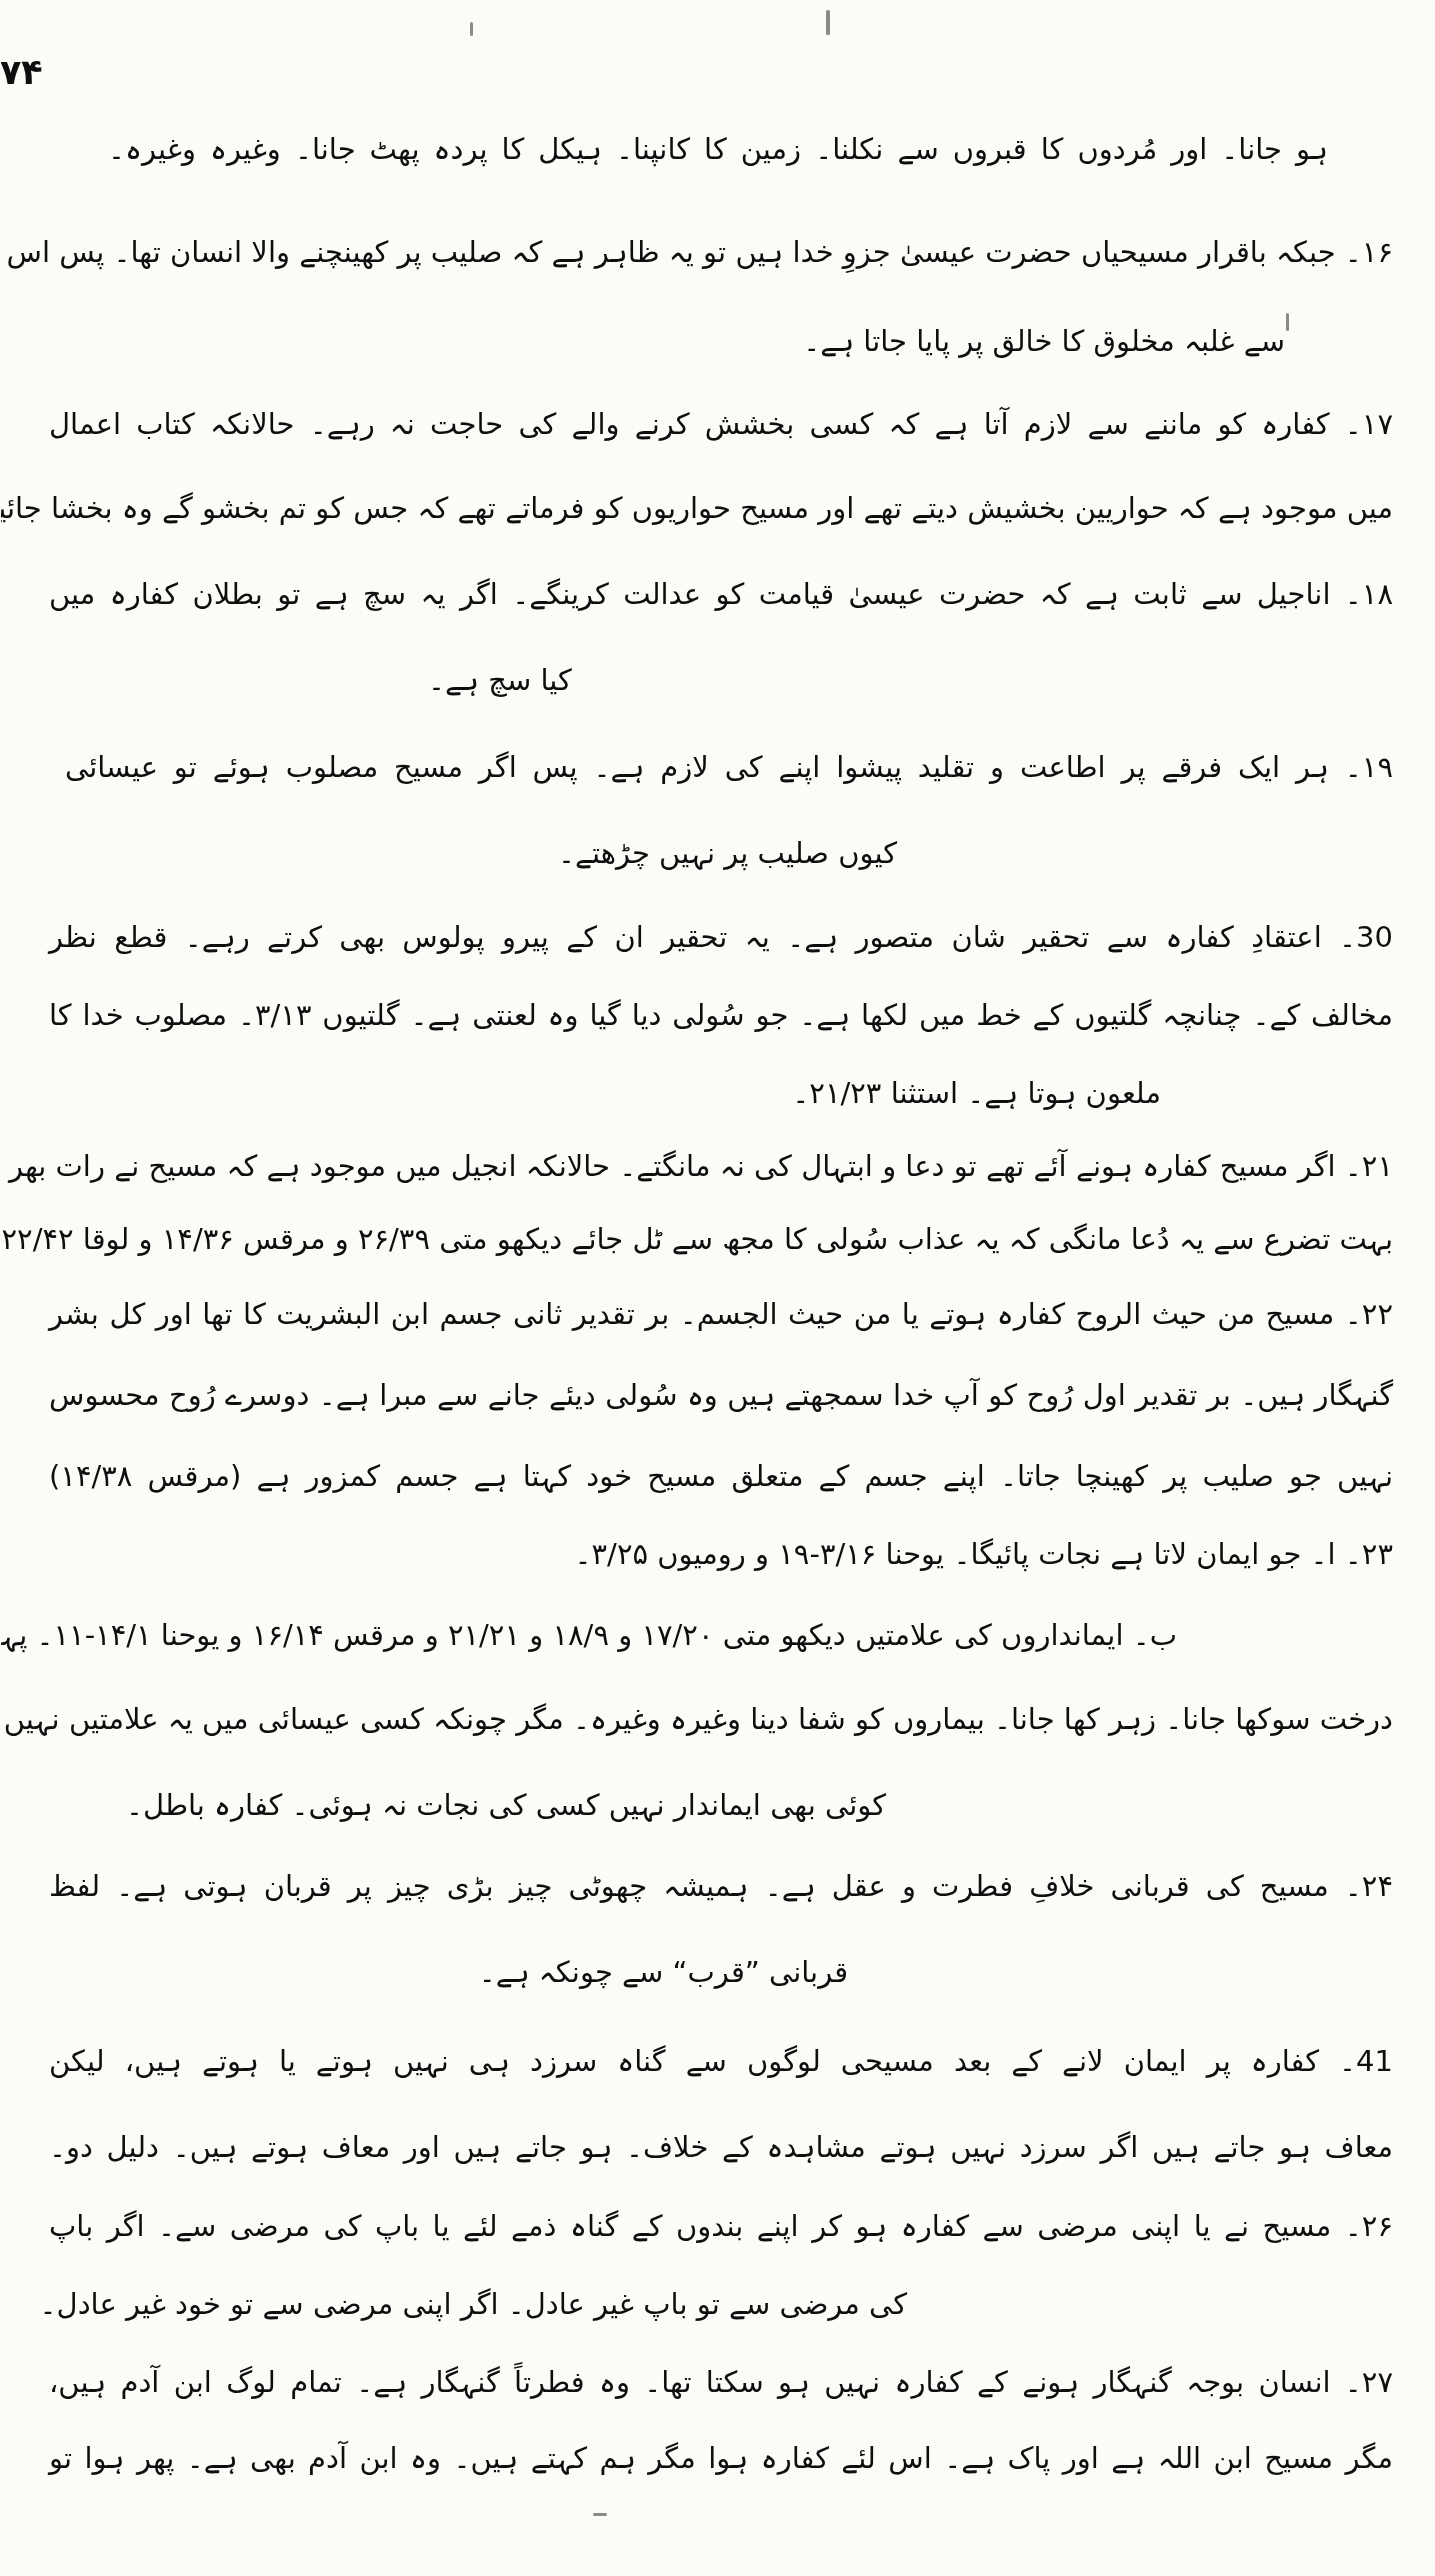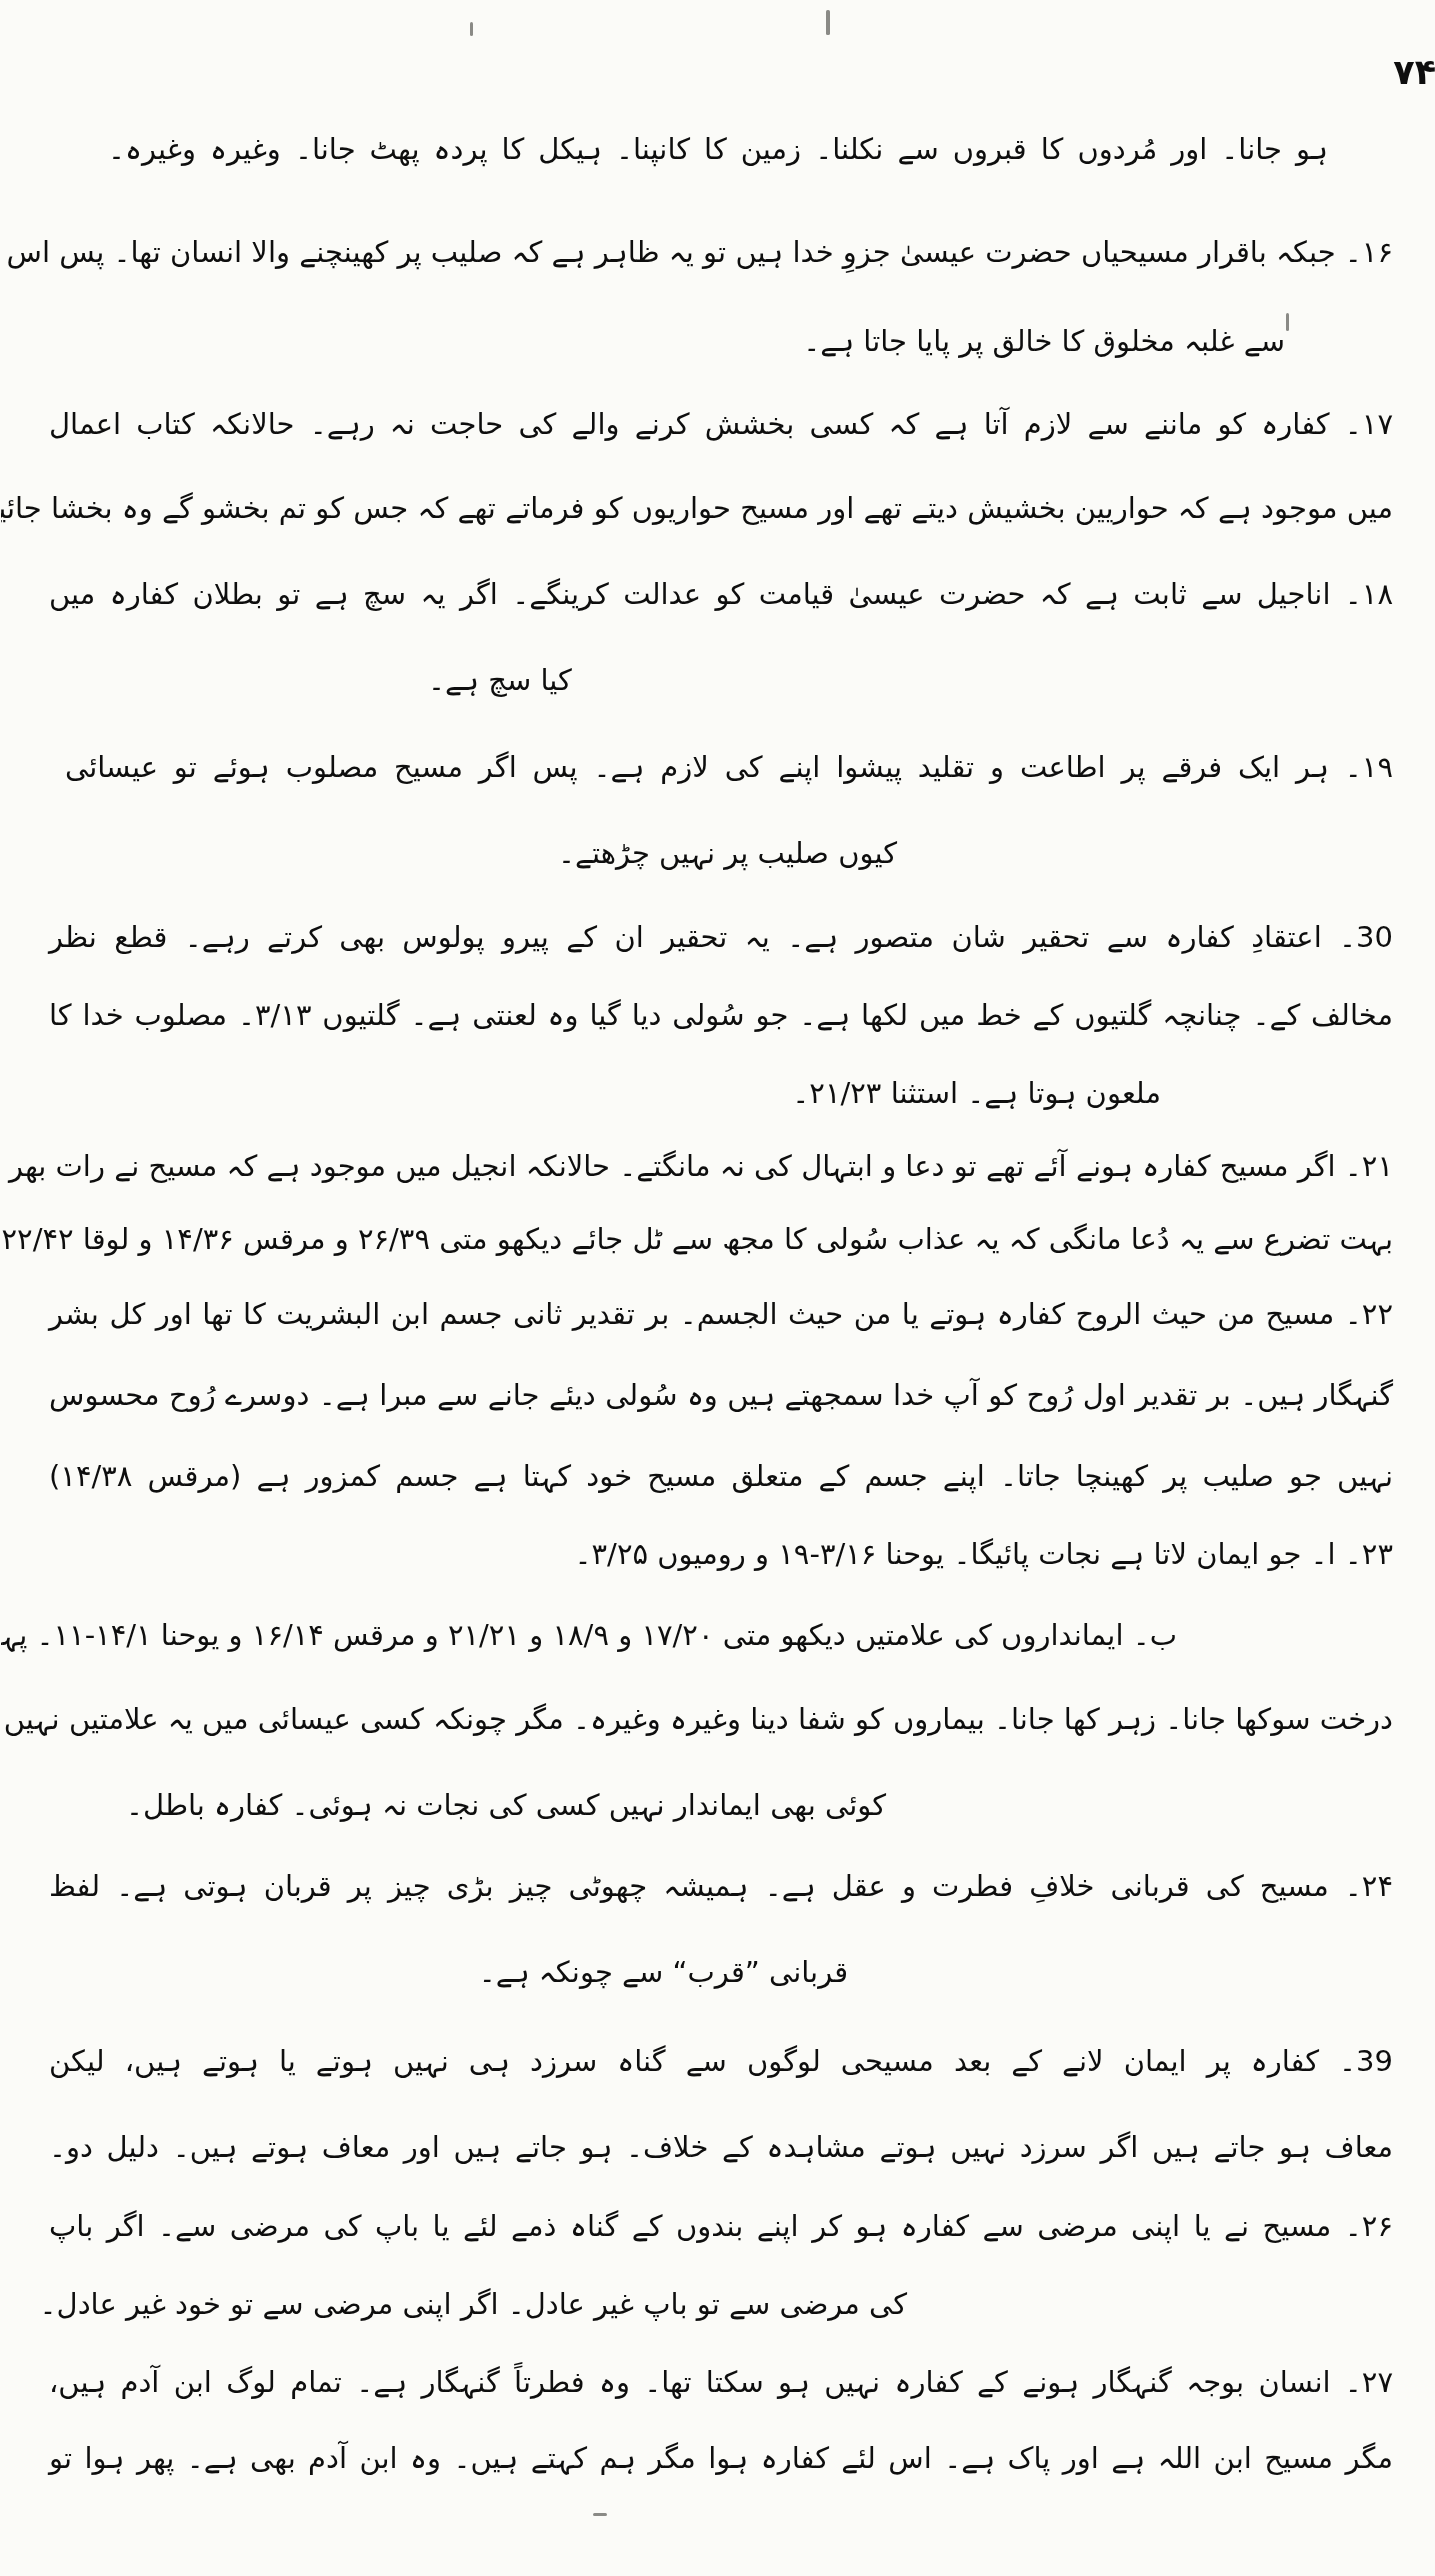--- a/index.html
+++ b/index.html
@@ -5,21 +5,21 @@
   html,body{margin:0;padding:0;}
   body{
     width:1436px;height:2576px;position:relative;
     background:#fbfbf8;color:#0e0e0e;
     font-family:"DejaVu Sans",sans-serif;
     overflow:hidden;
   }
   .page{position:absolute;inset:0;}
   .page-number{
     position:absolute;top:52px;left:0;right:0;
-    text-align:right;font-size:35px;font-weight:bold;
+    text-align:left;font-size:35px;font-weight:bold;
     letter-spacing:3.2px;
   }
   .line{
     position:absolute;
     font-size:29px;font-weight:normal;
     white-space:nowrap;
     direction:rtl;unicode-bidi:plaintext;
     text-align:right;
     line-height:1.2;
     overflow:visible;
@@ -58,21 +58,21 @@
       <div class="line j" dir="rtl" style="top: 1222px; right: 43px; left: 49px;">بہت تضرع سے یہ دُعا مانگی کہ یہ عذاب سُولی کا مجھ سے ٹل جائے دیکھو متی ۲۶/۳۹ و مرقس ۱۴/۳۶ و لوقا ۲۲/۴۲۔</div>
       <div class="line j" dir="rtl" style="top: 1297px; right: 43px; left: 49px;">۲۲۔ مسیح من حیث الروح کفارہ ہوتے یا من حیث الجسم۔ بر تقدیر ثانی جسم ابن البشریت کا تھا اور کل بشر</div>
       <div class="line j" dir="rtl" style="top: 1378px; right: 43px; left: 49px;">گنہگار ہیں۔ بر تقدیر اول رُوح کو آپ خدا سمجھتے ہیں وہ سُولی دیئے جانے سے مبرا ہے۔ دوسرے رُوح محسوس</div>
       <div class="line j" dir="rtl" style="top: 1459px; right: 43px; left: 49px;">نہیں جو صلیب پر کھینچا جاتا۔ اپنے جسم کے متعلق مسیح خود کہتا ہے جسم کمزور ہے (مرقس ۱۴/۳۸)</div>
       <div class="line" dir="rtl" style="top: 1537px; right: 43px; left: 49px;">۲۳۔ ا۔ جو ایمان لاتا ہے نجات پائیگا۔ یوحنا ۳/۱۶-۱۹ و رومیوں ۳/۲۵۔</div>
       <div class="line j" dir="rtl" style="top: 1618px; right: 259px; left: 49px;">ب۔ ایمانداروں کی علامتیں دیکھو متی ۱۷/۲۰ و ۱۸/۹ و ۲۱/۲۱ و مرقس ۱۶/۱۴ و یوحنا ۱۴/۱-۱۱۔ پہاڑ ہٹانا</div>
       <div class="line j" dir="rtl" style="top: 1702px; right: 43px; left: 49px;">درخت سوکھا جانا۔ زہر کھا جانا۔ بیماروں کو شفا دینا وغیرہ وغیرہ۔ مگر چونکہ کسی عیسائی میں یہ علامتیں نہیں۔ لہٰذا</div>
       <div class="line" dir="rtl" style="top: 1788px; right: 550px; left: 49px;">کوئی بھی ایماندار نہیں کسی کی نجات نہ ہوئی۔ کفارہ باطل۔</div>
       <div class="line j" dir="rtl" style="top: 1869px; right: 43px; left: 49px;">۲۴۔ مسیح کی قربانی خلافِ فطرت و عقل ہے۔ ہمیشہ چھوٹی چیز بڑی چیز پر قربان ہوتی ہے۔ لفظ</div>
       <div class="line" dir="rtl" style="top: 1955px; right: 588px; left: 49px;">قربانی ”قرب“ سے چونکہ ہے۔</div>
-      <div class="line j" dir="rtl" style="top: 2044px; right: 43px; left: 49px;">39۔ کفارہ پر ایمان لانے کے بعد مسیحی لوگوں سے گناہ سرزد ہی نہیں ہوتے یا ہوتے ہیں، لیکن</div>
+      <div class="line j" dir="rtl" style="top: 2044px; right: 43px; left: 49px;">41۔ کفارہ پر ایمان لانے کے بعد مسیحی لوگوں سے گناہ سرزد ہی نہیں ہوتے یا ہوتے ہیں، لیکن</div>
       <div class="line j" dir="rtl" style="top: 2130px; right: 43px; left: 49px;">معاف ہو جاتے ہیں اگر سرزد نہیں ہوتے مشاہدہ کے خلاف۔ ہو جاتے ہیں اور معاف ہوتے ہیں۔ دلیل دو۔</div>
       <div class="line j" dir="rtl" style="top: 2209px; right: 43px; left: 49px;">۲۶۔ مسیح نے یا اپنی مرضی سے کفارہ ہو کر اپنے بندوں کے گناہ ذمے لئے یا باپ کی مرضی سے۔ اگر باپ</div>
       <div class="line" dir="rtl" style="top: 2287px; right: 529px; left: 49px;">کی مرضی سے تو باپ غیر عادل۔ اگر اپنی مرضی سے تو خود غیر عادل۔</div>
       <div class="line j" dir="rtl" style="top: 2365px; right: 43px; left: 49px;">۲۷۔ انسان بوجہ گنہگار ہونے کے کفارہ نہیں ہو سکتا تھا۔ وہ فطرتاً گنہگار ہے۔ تمام لوگ ابن آدم ہیں،</div>
       <div class="line j" dir="rtl" style="top: 2441px; right: 43px; left: 49px;">مگر مسیح ابن اللہ ہے اور پاک ہے۔ اس لئے کفارہ ہوا مگر ہم کہتے ہیں۔ وہ ابن آدم بھی ہے۔ پھر ہوا تو</div>
     </div>
 
   <span class="speck s1"></span>
   <span class="speck s2"></span>
   <span class="speck s3"></span>

